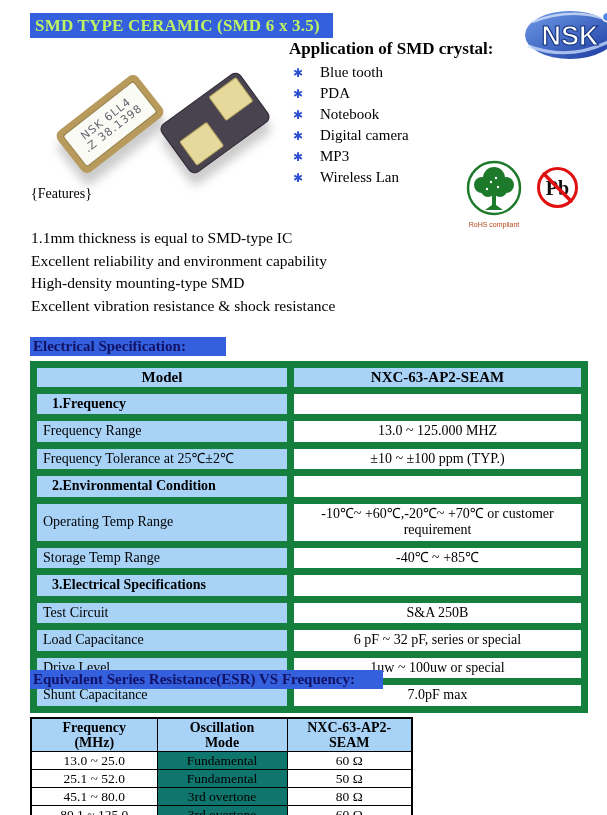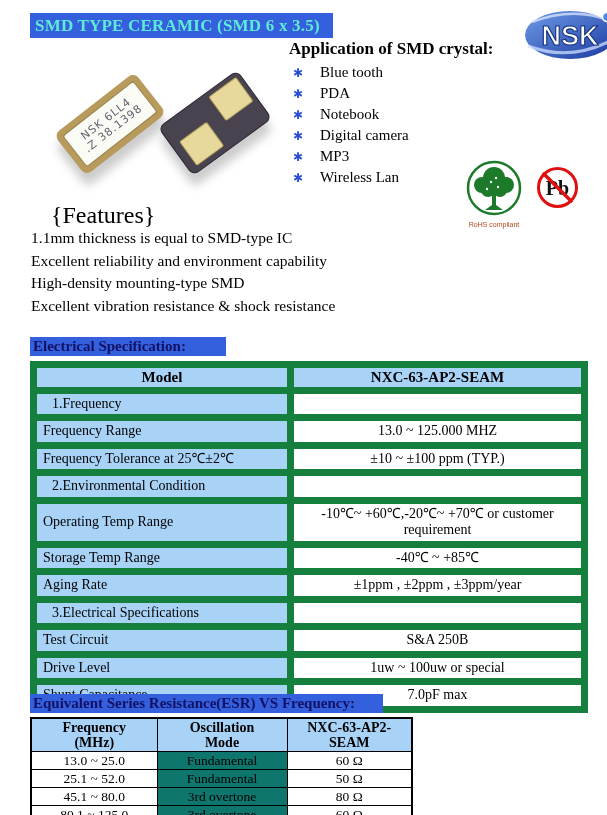--- a/index.html
+++ b/index.html
@@ -4,21 +4,21 @@
 <style>
   * { box-sizing: border-box; margin: 0; padding: 0; }
   body { background:#fff; }
   .page {
     position: relative; width: 607px; height: 815px; background: #fff;
     font-family: "Liberation Serif", serif; color:#000; overflow: hidden;
   }
   
   .title-bar {
     position:absolute; left:30px; top:13px; width:303px; height:25px;
-    background:#3560dd; color:#5eead4; font-weight:bold; font-size:17px;
+    background:#3560dd; color:#bef264; font-weight:bold; font-size:17px;
     line-height:25px; padding-left:5px; letter-spacing:.2px;
   }
   .nsk-logo { position:absolute; left:524px; top:6px; }
   
   .crystal-left {
     position:absolute; left:59px; top:98px; width:102px; height:52px;
     transform:rotate(-38deg); background:#b79a5c; border-radius:7px;
     padding:6px; box-shadow:-6px 10px 10px rgba(110,110,110,.35);
   }
   .crystal-left .face {
@@ -42,43 +42,43 @@
   .app-heading { position:absolute; left:289px; top:39px; font-size:17px; font-weight:bold; }
   .app-list { position:absolute; left:293px; top:62px; list-style:none; }
   .app-list li { height:21px; font-size:15px; display:flex; align-items:center; }
   .bullet { color:#2c4fd0; font-size:12px; width:14px; font-family:"DejaVu Sans",sans-serif; }
   .app-list .label { margin-left:13px; }
   
   .rohs { position:absolute; left:463px; top:160px; width:62px; text-align:center; }
   .rohs-caption { font-size:7px; color:#b04818; font-family:"Liberation Sans",sans-serif; margin-top:1px; }
   .pb { position:absolute; left:536px; top:166px; }
   
-  .features-heading { position:absolute; left:31px; top:202px; font-size:24px;margin-left:20px; }
+  .features-heading { position:absolute; left:31px; top:186px; font-size:14px; }
   .features { position:absolute; left:31px; top:227px; font-size:15.5px; line-height:22.5px; }
   
   .sec-heading {
     position:absolute; background:#3560dd; color:#111166; font-weight:bold;
     font-size:15px; line-height:19px; height:19px; padding-left:3px;
   }
   .elec-heading { left:30px; top:337px; width:196px; }
-  .esr-heading  { left:30px; top:694px; width:353px; }
+  .esr-heading  { left:30px; top:670px; width:353px; }
   
   .spec-table {
     position:absolute; left:30px; top:361px; width:551px;
     border-collapse:collapse; table-layout:fixed; border:2px solid #000;
   }
   .spec-table td {
     border:7px solid #15803d; font-size:14px; line-height:16.5px; padding:2px 6px;
   }
   .spec-table tr.head td {
     background:#a8d3f7; font-weight:bold; text-align:center; font-size:15px;
     height:23px; padding:1px 4px;
   }
   .spec-table td.lbl { background:#a8d3f7; }
-  .spec-table td.sec { background:#a8d3f7; font-weight:normal; padding-left:15px; }
+  .spec-table td.sec { background:#a8d3f7; font-weight:bold; padding-left:15px; }
   .spec-table td.val { text-align:center; }
   
   .esr-table {
     position:absolute; left:30px; top:717px; width:381px;
     border-collapse:collapse; table-layout:fixed; border:2px solid #000;
   }
   .esr-table td {
     border:1px solid #000; font-size:13.5px; text-align:center;
     padding:1px 17px; line-height:15px;
   }
@@ -209,30 +209,30 @@
       </tr>
       <tr>
         <td class="lbl">Operating Temp Range</td>
         <td class="val">-10℃~ +60℃,-20℃~ +70℃ or customer requirement</td>
       </tr>
       <tr>
         <td class="lbl">Storage Temp Range</td>
         <td class="val">-40℃ ~ +85℃</td>
       </tr>
       <tr>
-        <td class="lbl">Aging Rate</td>
-        <td class="val">±1ppm , ±2ppm , ±3ppm/year</td>
-      </tr>
-      <tr>
         <td class="sec">3.Electrical Specifications</td>
         <td class="val"></td>
       </tr>
       <tr>
         <td class="lbl">Test Circuit</td>
         <td class="val">S&amp;A 250B</td>
+      </tr>
+      <tr>
+        <td class="lbl">Load Capacitance</td>
+        <td class="val">6 pF ~ 32 pF, series or special</td>
       </tr>
       <tr>
         <td class="lbl">Drive Level</td>
         <td class="val">1uw ~ 100uw or special</td>
       </tr>
       <tr>
         <td class="lbl">Shunt Capacitance</td>
         <td class="val">7.0pF max</td>
       </tr>
     </tbody>

